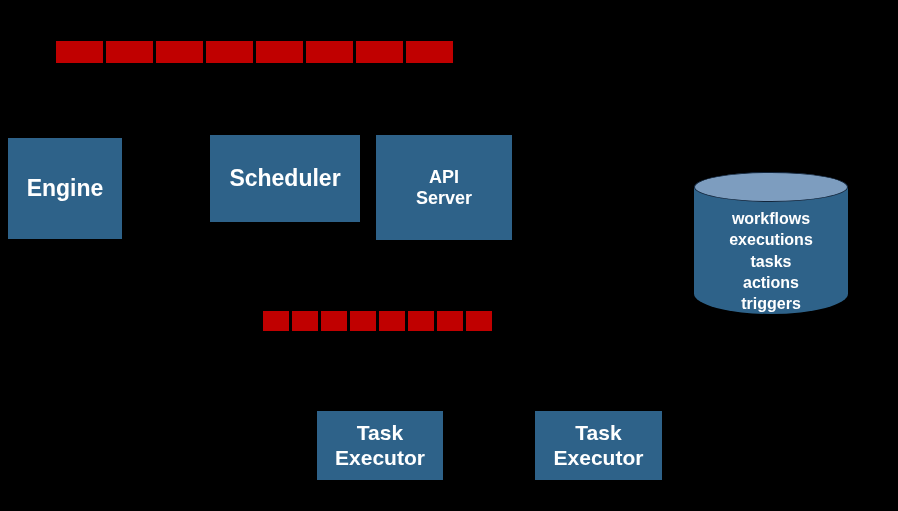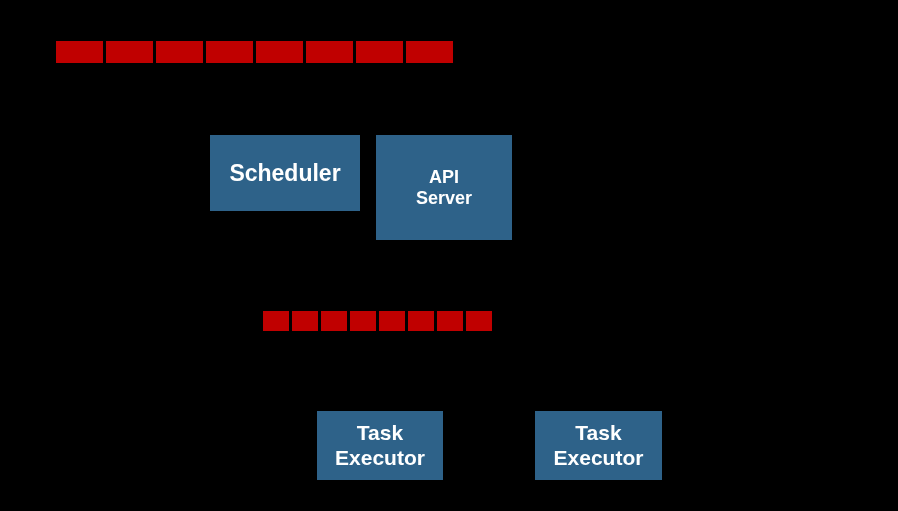--- a/index.html
+++ b/index.html
@@ -61,21 +61,21 @@
     white-space: pre-line;
   }
 
   #box-engine {
     left: 8px;  top: 138px;
     width: 114px; height: 101px;
     font-size: 23px;
   }
   #box-scheduler {
     left: 210px; top: 135px;
-    width: 150px; height: 76px;
+    width: 150px; height: 87px;
     font-size: 23px;
   }
   #box-api-server {
     left: 376px; top: 135px;
     width: 136px; height: 105px;
     font-size: 18px;
   }
   #box-task-executor-1 {
     left: 317px; top: 411px;
     width: 126px; height: 69px;
@@ -141,20 +141,21 @@
     <div class="seg"></div>
     <div class="seg"></div>
     <div class="seg"></div>
     <div class="seg"></div>
     <div class="seg"></div>
     <div class="seg"></div>
     <div class="seg"></div>
     <div class="seg"></div>
   </div>
 
+  <div id="box-engine" class="box">Engine</div>
 
   <div id="box-scheduler" class="box">Scheduler</div>
 
   <div id="box-api-server" class="box">API
 Server</div>
 
   <div id="queue-bar-mid" class="seg-bar">
     <div class="seg"></div>
     <div class="seg"></div>
     <div class="seg"></div>
@@ -164,14 +165,25 @@
     <div class="seg"></div>
     <div class="seg"></div>
   </div>
 
   <div id="box-task-executor-1" class="box">Task
 Executor</div>
 
   <div id="box-task-executor-2" class="box">Task
 Executor</div>
 
+  <div id="database">
+    <div class="cyl-body"></div>
+    <div class="cyl-top"></div>
+    <div class="cyl-labels">
+      <span>workflows</span>
+      <span>executions</span>
+      <span>tasks</span>
+      <span>actions</span>
+      <span>triggers</span>
+    </div>
+  </div>
 
 </div>
 
 </body></html>

